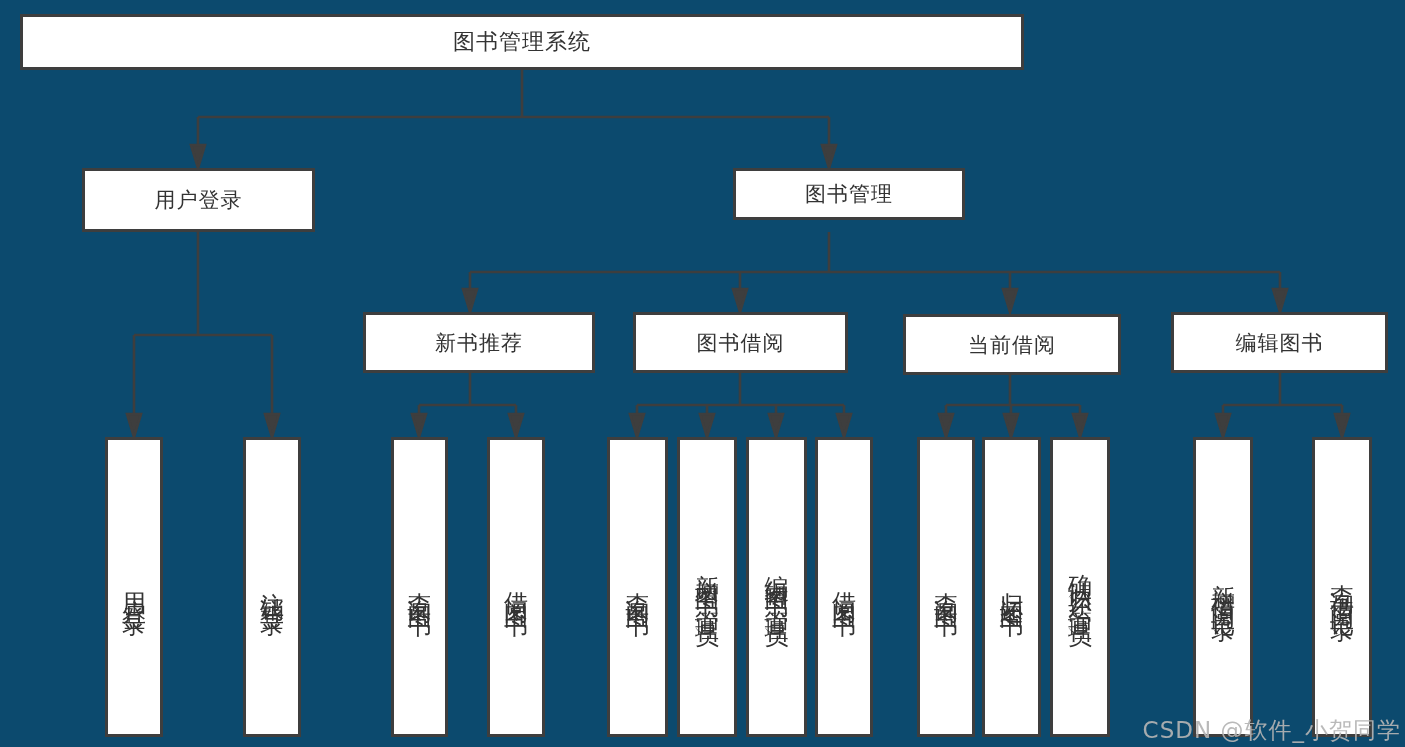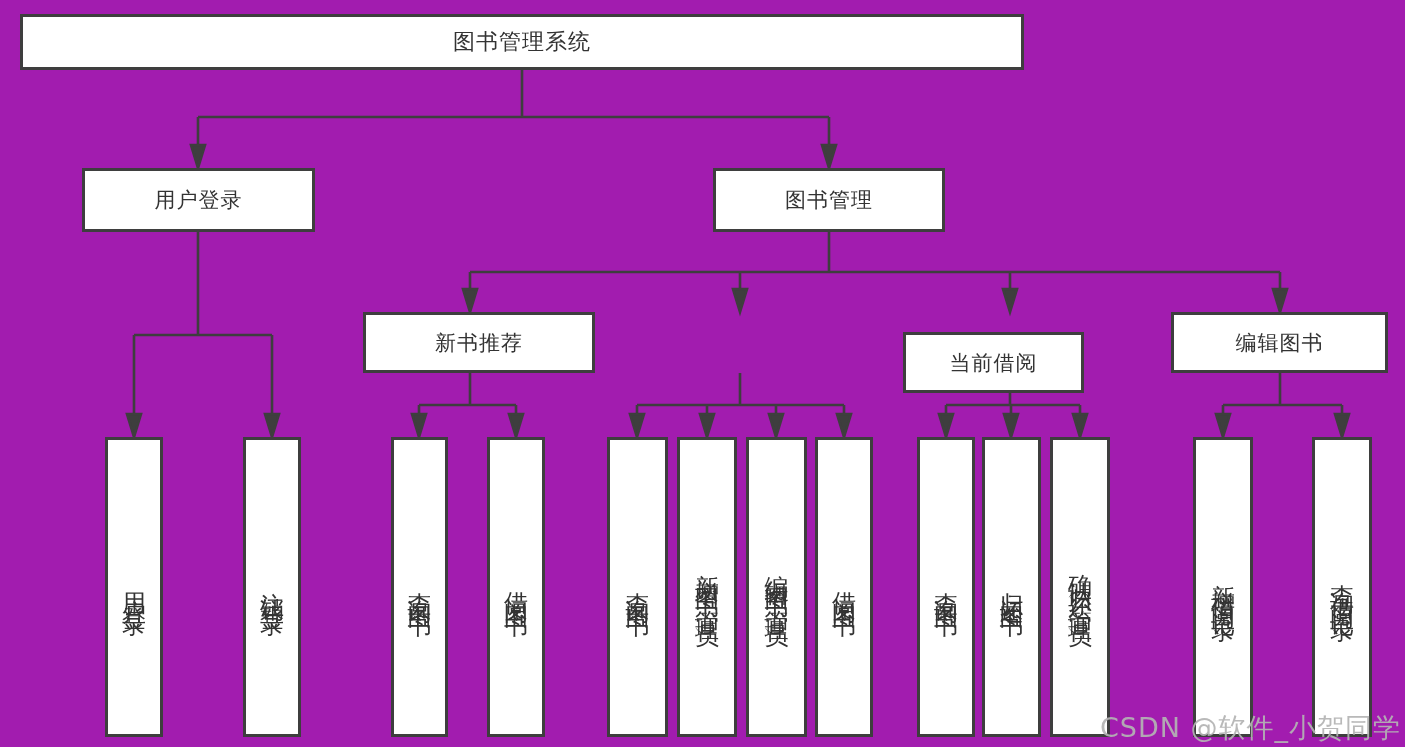--- a/index.html
+++ b/index.html
@@ -3,21 +3,21 @@
 <meta charset="utf-8">
 <style>
   html,body{margin:0;padding:0;}
   body{
     font-family:"DejaVu Sans","Liberation Sans",sans-serif;
     background:#ffffff;
   }
   .canvas{
     position:relative;
     width:1405px;height:747px;
-    background:#a21caf;
+    background:#0c4a6e;
     overflow:hidden;
   }
   .connectors{
     position:absolute;left:0;top:0;width:1405px;height:747px;
     pointer-events:none;
   }
   .node{
     position:absolute;
     box-sizing:border-box;
     background:#ffffff;
@@ -31,21 +31,21 @@
     writing-mode:vertical-rl;
     text-orientation:mixed;
     font-size:24px;
     line-height:1;
     letter-spacing:0.30em;
   }
   .node span{color:#333333;}
   .watermark{
     position:absolute;
     right:4px;bottom:1px;
-    font-size:27px;
+    font-size:23px;
     color:#b4b4b4;
     opacity:0.92;
     letter-spacing:1px;
     white-space:nowrap;
   }
 </style>
 </head>
 <body>
 
 <div class="canvas">
@@ -100,28 +100,31 @@
     </g>
   </svg>
 
   <div class="node root-node" style="left:20px;top:14px;width:1004px;height:56px">
     <span>图书管理系统</span>
   </div>
 
   <div class="node h-node" style="left:82px;top:168px;width:233px;height:64px">
     <span>用户登录</span>
   </div>
-  <div class="node h-node" style="left:713px;top:168px;width:232px;height:64px">
+  <div class="node h-node" style="left:733px;top:168px;width:232px;height:52px">
     <span>图书管理</span>
   </div>
 
   <div class="node h-node" style="left:363px;top:312px;width:232px;height:61px">
     <span>新书推荐</span>
   </div>
-  <div class="node h-node" style="left:903px;top:332px;width:181px;height:61px">
+  <div class="node h-node" style="left:633px;top:312px;width:215px;height:61px">
+    <span>图书借阅</span>
+  </div>
+  <div class="node h-node" style="left:903px;top:314px;width:218px;height:61px">
     <span>当前借阅</span>
   </div>
   <div class="node h-node" style="left:1171px;top:312px;width:217px;height:61px">
     <span>编辑图书</span>
   </div>
 
   <div class="node v-node" style="left:105px;top:437px;width:58px;height:300px">
     <span>用户登录</span>
   </div>
   <div class="node v-node" style="left:243px;top:437px;width:58px;height:300px">

